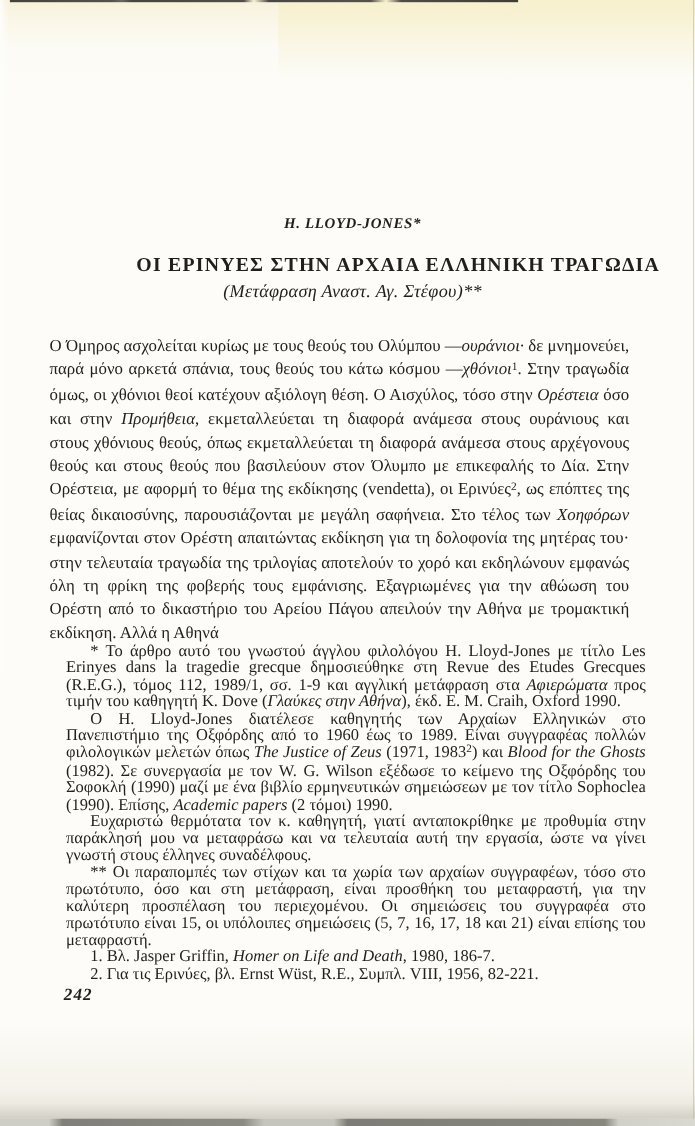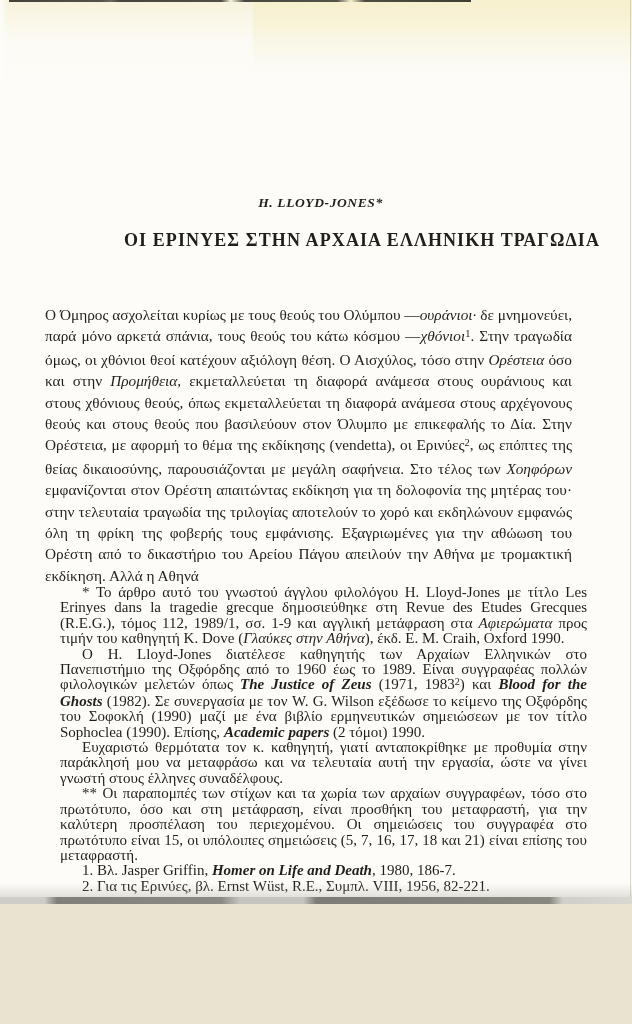--- a/index.html
+++ b/index.html
@@ -4,21 +4,21 @@
 <style>
   html,body{margin:0;padding:0;}
   body{
     width:632px;height:1024px;
     background:#e9e3cf;
     font-family:"Liberation Serif","DejaVu Serif",serif;
     color:#211f1b;
     overflow:hidden;
   }
   .sheet{
-    position:relative;width:632px;height:904px;overflow:hidden;
+    position:relative;width:632px;height:1024px;overflow:hidden;
     background:linear-gradient(180deg,#f7f2da 0px,#faf6e6 16px,#fcfbf5 44px,#fdfcf8 90px,#fdfcf8 930px,#f4f2ea 990px,#e4e2d8 1018px);
   }
   .top-tint{
     position:absolute;top:0;left:40%;right:0;height:70px;
     background:linear-gradient(180deg,rgba(246,240,204,0.85),rgba(246,240,204,0));
     pointer-events:none;
   }
   .top-edge{
     position:absolute;top:0;left:9px;width:462px;height:2px;
     background:linear-gradient(90deg,#45423a 0%,#55524a 20%,#6b685f 22%,#48453d 24%,#514e46 46%,rgba(80,77,69,0) 48%,#4a4740 51%,#55524a 71%,rgba(80,77,69,0) 74%,#4f4c44 77%,#403d35 100%);
@@ -62,34 +62,35 @@
   .footnotes{
     position:absolute;top:585px;left:60px;width:527px;
     font-size:15px;line-height:15.4px;
   }
   .footnotes p{margin:0;text-align:justify;text-indent:22px;}
   .pagenum{
     position:absolute;top:896px;left:58px;
     font-size:15.5px;font-style:italic;font-weight:bold;letter-spacing:1px;
   }
   .it{font-style:italic;}
-  .bd{font-weight:bold;}
+  .bd{font-weight:normal;}
   .sp{font-size:0.68em;vertical-align:baseline;position:relative;top:-0.45em;}
 </style>
 </head>
 <body>
 
 <div class="sheet">
   <div class="top-tint"></div>
   <div class="top-edge"></div>
   <div class="left-edge"></div>
   <div class="right-edge"></div>
 
   <div class="author">H. LLOYD-JONES*</div>
   <div class="title">ΟΙ ΕΡΙΝΥΕΣ ΣΤΗΝ ΑΡΧΑΙΑ ΕΛΛΗΝΙΚΗ ΤΡΑΓΩΔΙΑ</div>
+  <div class="subtitle">(Μετάφραση Αναστ. Αγ. Στέφου)**</div>
 
   <div class="body-text">
       <p><span>Ο Όμηρος ασχολείται κυρίως με τους θεούς του Ολύμπου —</span><span class="it">ουράνιοι·</span><span> δε μνημονεύει, παρά μόνο αρκετά σπάνια, τους θεούς του κάτω κόσμου —</span><span class="it">χθόνιοι</span><span class="sp">1</span><span>. Στην τραγωδία όμως, οι χθόνιοι θεοί κατέχουν αξιόλογη θέση. Ο Αισχύλος, τόσο στην </span><span class="it">Ορέστεια</span><span> όσο και στην </span><span class="it">Προμήθεια</span><span>, εκμεταλλεύεται τη διαφορά ανάμεσα στους ουράνιους και στους χθόνιους θεούς, όπως εκμεταλλεύεται τη διαφορά ανάμεσα στους αρχέγονους θεούς και στους θεούς που βασιλεύουν στον Όλυμπο με επικεφαλής το Δία. Στην Ορέστεια, με αφορμή το θέμα της εκδίκησης (vendetta), οι Ερινύες</span><span class="sp">2</span><span>, ως επόπτες της θείας δικαιοσύνης, παρουσιάζονται με μεγάλη σαφήνεια. Στο τέλος των </span><span class="it">Χοηφόρων</span><span> εμφανίζονται στον Ορέστη απαιτώντας εκδίκηση για τη δολοφονία της μητέρας του· στην τελευταία τραγωδία της τριλογίας αποτελούν το χορό και εκδηλώνουν εμφανώς όλη τη φρίκη της φοβερής τους εμφάνισης. Εξαγριωμένες για την αθώωση του Ορέστη από το δικαστήριο του Αρείου Πάγου απειλούν την Αθήνα με τρομακτική εκδίκηση. Αλλά η Αθηνά</span></p>
     </div>
 
   <div class="footnotes">
       <p><span>* Το άρθρο αυτό του γνωστού άγγλου φιλολόγου H. Lloyd-Jones με τίτλο Les Erinyes dans la tragedie grecque δημοσιεύθηκε στη Revue des Etudes Grecques (R.E.G.), τόμος 112, 1989/1, σσ. 1-9 και αγγλική μετάφραση στα </span><span class="it">Αφιερώματα</span><span> προς τιμήν του καθηγητή K. Dove (</span><span class="it">Γλαύκες στην Αθήνα</span><span>), έκδ. E. M. Craih, Oxford 1990.</span></p>
       <p><span>Ο H. Lloyd-Jones διατέλεσε καθηγητής των Αρχαίων Ελληνικών στο Πανεπιστήμιο της Οξφόρδης από το 1960 έως το 1989. Είναι συγγραφέας πολλών φιλολογικών μελετών όπως </span><span class="it bd">The Justice of Zeus</span><span> (1971, 1983</span><span class="sp">2</span><span>) και </span><span class="it bd">Blood for the Ghosts</span><span> (1982). Σε συνεργασία με τον W. G. Wilson εξέδωσε το κείμενο της Οξφόρδης του Σοφοκλή (1990) μαζί με ένα βιβλίο ερμηνευτικών σημειώσεων με τον τίτλο Sophoclea (1990). Επίσης, </span><span class="it bd">Academic papers</span><span> (2 τόμοι) 1990.</span></p>
       <p><span>Ευχαριστώ θερμότατα τον κ. καθηγητή, γιατί ανταποκρίθηκε με προθυμία στην παράκλησή μου να μεταφράσω και να τελευταία αυτή την εργασία, ώστε να γίνει γνωστή στους έλληνες συναδέλφους.</span></p>
       <p><span>** Οι παραπομπές των στίχων και τα χωρία των αρχαίων συγγραφέων, τόσο στο πρωτότυπο, όσο και στη μετάφραση, είναι προσθήκη του μεταφραστή, για την καλύτερη προσπέλαση του περιεχομένου. Οι σημειώσεις του συγγραφέα στο πρωτότυπο είναι 15, οι υπόλοιπες σημειώσεις (5, 7, 16, 17, 18 και 21) είναι επίσης του μεταφραστή.</span></p>

